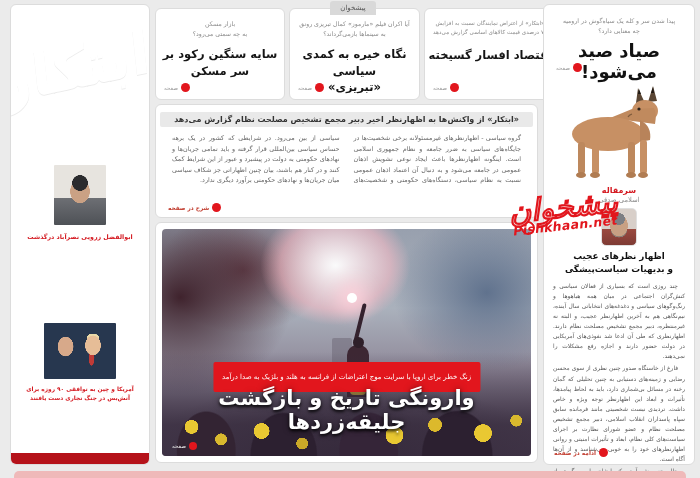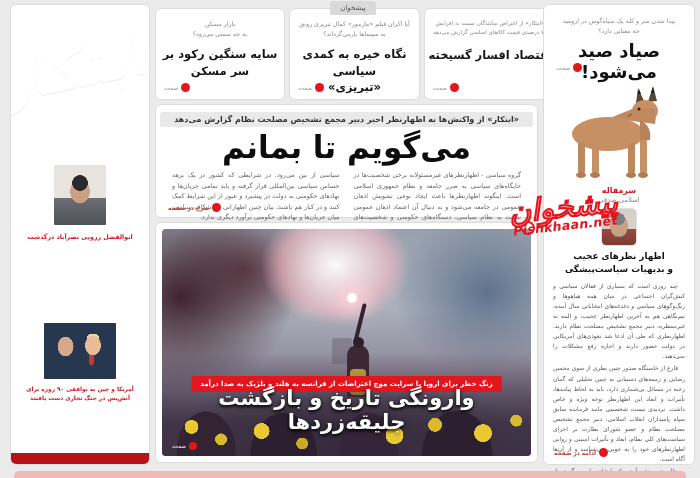--- a/index.html
+++ b/index.html
@@ -109,22 +109,22 @@
                    background:#3d2733; border-radius:10px 10px 0 0; }
   .figure .vest { position:absolute; bottom:2px; left:7px; width:16px; height:26px;
                   background:#e3c435; border-radius:4px; opacity:.9; }
   .figure .head { position:absolute; top:26px; left:10px; width:11px; height:11px;
                   border-radius:50%; background:#2e1f29; }
   .figure .arm { position:absolute; top:-8px; left:15px; width:4px; height:40px;
                  background:#34222e; transform:rotate(14deg); border-radius:2px; }
   .flare { position:absolute; left:50%; top:28%; width:10px; height:10px; border-radius:50%;
            background:#ffffff; box-shadow:0 0 18px 10px rgba(255,210,220,.9); }
   .photo .strip { position:absolute; left:50%; transform:translateX(-50%); bottom:64px;
-                  background:#e2161d; color:#ffffff; font-size:7px; font-weight:bold;
-                  padding:4px 9px; border-radius:2px; white-space:nowrap; }
+                  background:#e2161d; color:#ffffff; font-size:7px; font-weight:normal;
+                  padding:11px 9px; border-radius:2px; white-space:nowrap; }
   .photo .phead { position:absolute; left:0; right:0; bottom:22px; text-align:center;
                   color:#ffffff; font-weight:bold; font-size:21px;
                   text-shadow:0 2px 3px rgba(0,0,0,.85), 0 0 6px rgba(0,0,0,.5); }
   .photo .pflag { position:absolute; left:10px; bottom:6px; display:flex; align-items:center; gap:3px; }
   .photo .pflag .dot { width:8px; height:8px; border-radius:50%; background:#e2161d; }
   .photo .pflag .lbl { color:#eee; font-size:5.5px; }
   .corner-logo { position:absolute; right:2px; top:-2px; width:14px; height:14px; border-radius:50%;
                  border:2.5px solid #e2161d; border-left-color:transparent; transform:rotate(40deg); }
 
   
@@ -236,21 +236,20 @@
   </div>
   <div class="head">اقتصاد افسار گسیخته</div>
   <div class="pageflag">
     <span class="dot"></span>
     <span class="lbl">صفحه</span>
   </div>
 </div>
 
 <div class="abs card lead">
   <div class="kbar">«ابتکار» از واکنش‌ها به اظهارنظر اخیر دبیر مجمع تشخیص مصلحت نظام گزارش می‌دهد</div>
-  <div class="bighead">می‌گویم تا بمانم</div>
   <div class="body">گروه سیاسی - اظهارنظرهای غیرمسئولانه برخی شخصیت‌ها در جایگاه‌های سیاسی به ضرر جامعه و نظام جمهوری اسلامی است. اینگونه اظهارنظرها باعث ایجاد نوعی تشویش اذهان عمومی در جامعه می‌شود و به دنبال آن اعتماد اذهان عمومی نسبت به نظام سیاسی، دستگاه‌های حکومتی و شخصیت‌های سیاسی از بین می‌رود. در شرایطی که کشور در یک برهه حساس سیاسی بین‌المللی قرار گرفته و باید تمامی جریان‌ها و نهادهای حکومتی به دولت در پیشبرد و عبور از این شرایط کمک کنند و در کنار هم باشند، بیان چنین اظهاراتی جز شکاف سیاسی میان جریان‌ها و نهادهای حکومتی برآورد دیگری ندارد.</div>
   <div class="foot">
     <span class="dot"></span>
     <span class="lbl">شرح در صفحه</span>
   </div>
 </div>
 
 <div class="abs card photo-card">
   <div class="photo">
     <div class="arc"></div>

